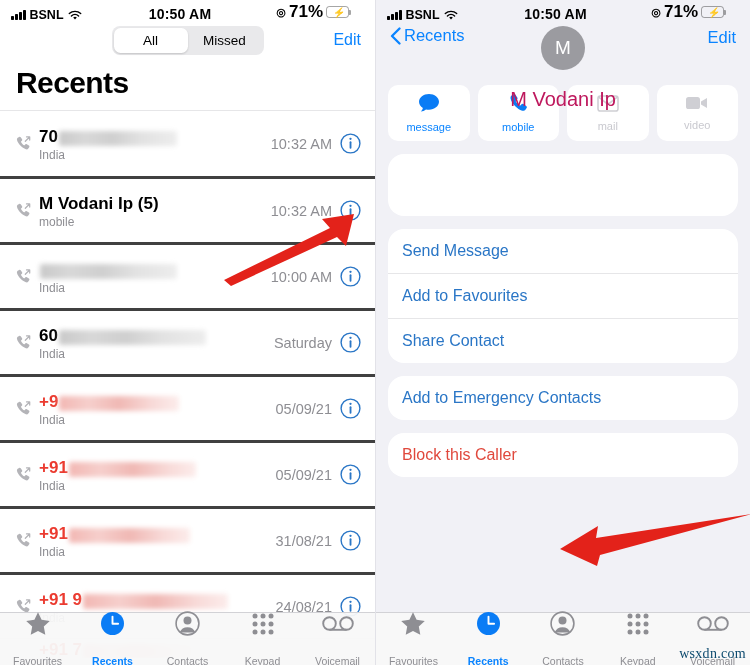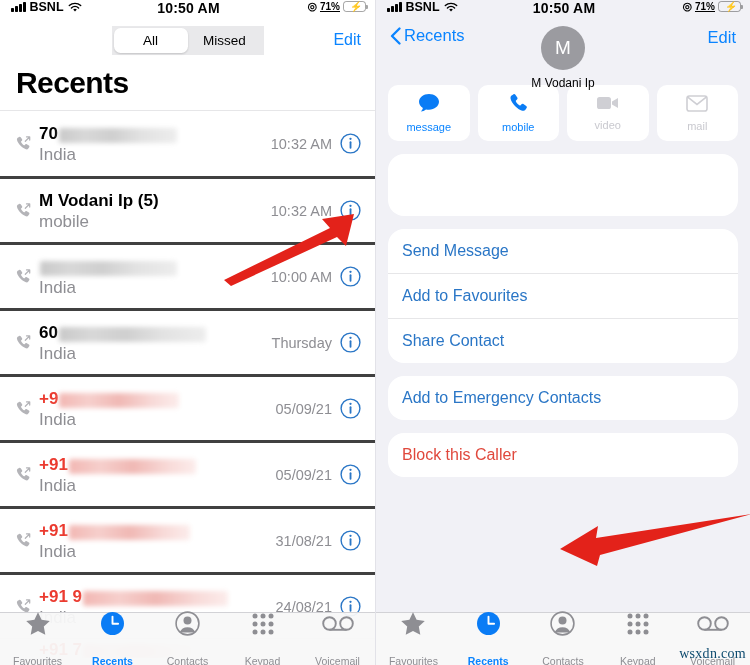--- a/index.html
+++ b/index.html
@@ -7,48 +7,48 @@
     width:750px; height:665px;
     font-family:"Liberation Sans", sans-serif;
     background:#ffffff; overflow:hidden;
   }
   .screens { display:flex; width:750px; height:665px; }
   .phone { width:375px; height:665px; position:relative; overflow:hidden; background:#fff; }
   .phone.right { background:#f1f1f6; border-left:1px solid #e2e2e8; }
 
   
   .statusbar {
-    height:22px; display:flex; align-items:flex-start;
-    padding:0 9px 0 11px; font-size:12.5px; font-weight:bold; color:#000;
+    height:22px; display:flex; align-items:flex-end;
+    padding:0 26px 0 11px; font-size:12.5px; font-weight:bold; color:#000;
   }
   .sb-left { display:flex; align-items:center; gap:4px; flex:1; }
   .sb-center { font-size:14px; font-weight:bold; letter-spacing:.2px; }
   .sb-right { display:flex; align-items:center; gap:3px; flex:1; justify-content:flex-end; }
   .bars { display:flex; align-items:flex-end; gap:1.5px; height:10px; }
   .bars i { width:2.5px; background:#000; border-radius:.7px; display:block; }
   .bars i:nth-child(1){height:4px;} .bars i:nth-child(2){height:6px;}
   .bars i:nth-child(3){height:8px;} .bars i:nth-child(4){height:10px;}
   .carrier { font-size:12.5px; font-weight:bold; }
   .batt {
     width:23px; height:11.5px; border:1.3px solid rgba(0,0,0,.35);
     border-radius:3.2px; position:relative; padding:1px;
   }
   .batt::after {
     content:""; position:absolute; right:-3.2px; top:3.2px;
     width:1.8px; height:4.5px; background:rgba(0,0,0,.35); border-radius:0 1px 1px 0;
   }
   .batt .fill { height:100%; width:84%; background:#34c759; border-radius:1.8px; }
   .bolt { position:absolute; left:6px; top:-0.5px; color:#000; font-size:10px; line-height:12px; }
-  .pct { font-size:10px; font-weight:bold;text-decoration:underline; }
+  .pct { font-size:17px; font-weight:bold; }
   .loc { font-size:11px; }
 
   
   .topbar-left { height:36px; display:flex; align-items:center; padding:0 14px; position:relative; }
   .segmented {
-    background:#e9e9eb; border-radius:0; padding:2px; display:flex;
+    background:#e9e9eb; border-radius:8px; padding:2px; display:flex;
     margin:0 auto; width:152px; height:29px;
   }
   .seg {
     flex:1; display:flex; align-items:center; justify-content:center;
     font-size:13.5px; color:#000; border-radius:6.5px;
   }
   .seg.active { background:#fff; box-shadow:0 1px 2px rgba(0,0,0,.16); font-weight:500; }
   .edit-btn { position:absolute; right:14px; color:#0a84ff; font-size:16px; }
 
   .big-title { font-size:30px; font-weight:bold; padding:8px 16px 10px; letter-spacing:-.6px; }
@@ -58,21 +58,21 @@
   .call-row {
     display:flex; align-items:center; height:66px;
     padding:0 14px 0 10px; border-top:3px solid #404040; margin-left:0;
     position:relative;
   }
   .call-row:first-child { border-top:1px solid #e6e6e8; }
   .ct-icon { width:26px; flex:none; display:flex; align-items:center; justify-content:center; color:#aeaeb2; }
   .row-main { flex:1; min-width:0; padding-left:3px; }
   .row-title { font-size:17px; font-weight:bold; color:#000; display:flex; align-items:flex-end; height:21px; }
   .row-title.missed { color:#eb3b30; }
-  .row-sub { font-size:17px; color:#8e8e93; margin-top:1px; }
+  .row-sub { font-size:12px; color:#8e8e93; margin-top:1px; }
   .blur {
     display:inline-block; height:15px; margin-left:1px; border-radius:2px;
     background:linear-gradient(90deg,#c9c9c9 0%,#d8d8d8 22%,#cfcfcf 45%,#e2e2e2 70%,#ededed 100%);
     filter:blur(2.4px); vertical-align:middle; position:relative; top:-1px;
   }
   .blur.red {
     background:linear-gradient(90deg,#f2b7b3 0%,#f6cfcc 25%,#f0b8b4 50%,#f8dad8 78%,#fceceb 100%);
   }
   .row-time { font-size:14.5px; color:#8e8e93; margin-right:8px; white-space:nowrap; }
   .info-btn { width:21px; height:21px; flex:none; }
@@ -96,21 +96,21 @@
   
   .det-nav { height:58px; display:flex; align-items:flex-start; padding:4px 14px 0; position:relative; }
   .back { display:flex; align-items:center; color:#0a84ff; font-size:16.5px; gap:3px; }
   .det-edit { position:absolute; right:14px; top:6px; color:#0a84ff; font-size:16.5px; }
   .avatar-wrap { position:absolute; left:0; right:0; top:4px; display:flex; flex-direction:column; align-items:center; }
   .avatar {
     width:44px; height:44px; border-radius:50%; background:#9b9ba0;
     display:flex; align-items:center; justify-content:center;
     color:#fff; font-size:19px; font-weight:500;
   }
-  .det-name { font-size:12px; color:#000000; margin-top:6px; }
+  .det-name { font-size:20px; color:#be185d; margin-top:18px; }
 
   .actions { display:flex; gap:8px; padding:5px 12px 0; }
   .act {
     flex:1; height:56px; background:#fff; border-radius:10px;
     display:flex; flex-direction:column; align-items:center; justify-content:center; gap:8px;
   }
   .act-label { font-size:11px; color:#0a84ff; }
   .act.disabled .act-label { color:#c9c9cf; }
 
   .card { background:#fff; border-radius:16px; margin:13px 12px 0; overflow:hidden; }
@@ -234,21 +234,21 @@
               <path d="M10.3 6.3 14.6 2M11.5 1.9h3.2v3.2" stroke="#b4b4b8" stroke-width="1.25" fill="none" stroke-linecap="round" stroke-linejoin="round"></path>
             </svg>
           </div>
           <div class="row-main">
             <div class="row-title">
               <span>60</span>
               <span class="blur" style="width:147px"></span>
             </div>
             <div class="row-sub">India</div>
           </div>
-          <div class="row-time">Thursday</div>
+          <div class="row-time">Saturday</div>
           <svg class="info-btn" viewBox="0 0 21 21">
             <circle cx="10.5" cy="10.5" r="9.4" fill="none" stroke="#2a76c6" stroke-width="1.4"></circle>
             <circle cx="10.5" cy="5.8" r="1.15" fill="#2a76c6"></circle>
             <rect x="9.6" y="8.3" width="1.85" height="7.4" rx=".9" fill="#2a76c6"></rect>
           </svg>
         </div>
         <div class="call-row">
           <div class="ct-icon">
             <svg width="17" height="17" viewBox="0 0 17 17">
               <path d="M4.1 1.9c.5-.4 1.2-.2 1.6.3l1.4 2.1c.3.5.2 1.1-.2 1.5l-.8.7c-.2.2-.2.4-.1.6.4 1 1.9 2.7 3 3.2.2.1.5.1.6-.1l.7-.8c.4-.5 1-.5 1.5-.2l2.1 1.4c.5.4.7 1 .3 1.6l-.9 1.3c-.5.8-1.5 1.1-2.4.8-3.8-1.2-8-5.4-8.9-9.2-.2-.9.1-1.8.7-2.3l1.4-.9z" fill="#b4b4b8"></path>
@@ -453,32 +453,32 @@
         </svg>
         <div class="act-label">message</div>
       </div>
       <div class="act">
         <svg width="20" height="20" viewBox="0 0 20 20">
           <path d="M5.3 1.4c.7-.5 1.6-.3 2.1.4l1.9 2.8c.4.6.3 1.4-.3 1.9l-1 .9c-.2.2-.3.5-.2.8.5 1.4 2.5 3.6 4 4.3.3.1.6.1.8-.2l.9-1c.5-.6 1.3-.7 1.9-.3l2.8 1.9c.7.5.9 1.4.4 2.1l-1.2 1.7c-.7 1-2 1.4-3.2 1C9.3 16.2 3.8 10.7 2.6 5.7c-.3-1.2.1-2.4 1-3.1l1.7-1.2z" fill="#0a7cf5"></path>
         </svg>
         <div class="act-label">mobile</div>
       </div>
       <div class="act disabled">
+        <svg width="22" height="17" viewBox="0 0 22 17">
+          <rect x="1" y="1" width="20" height="15" rx="2.3" fill="none" stroke="#cfcfd4" stroke-width="1.6"></rect>
+          <path d="M1.8 2.2 11 9.4l9.2-7.2" fill="none" stroke="#cfcfd4" stroke-width="1.6"></path>
+        </svg>
+        <div class="act-label">mail</div>
+      </div>
+      <div class="act disabled">
         <svg width="24" height="16" viewBox="0 0 24 16">
           <rect x="1" y="2" width="14" height="12" rx="2.6" fill="#cfcfd4"></rect>
           <path d="M16 6.5 22 3v10l-6-3.5z" fill="#cfcfd4"></path>
         </svg>
         <div class="act-label">video</div>
-      </div>
-      <div class="act disabled">
-        <svg width="22" height="17" viewBox="0 0 22 17">
-          <rect x="1" y="1" width="20" height="15" rx="2.3" fill="none" stroke="#cfcfd4" stroke-width="1.6"></rect>
-          <path d="M1.8 2.2 11 9.4l9.2-7.2" fill="none" stroke="#cfcfd4" stroke-width="1.6"></path>
-        </svg>
-        <div class="act-label">mail</div>
       </div>
     </div>
 
     <div class="card empty">
       <span></span>
     </div>
 
     <div class="card">
       <div class="card-row">Send Message</div>
       <div class="card-row">Add to Favourites</div>

